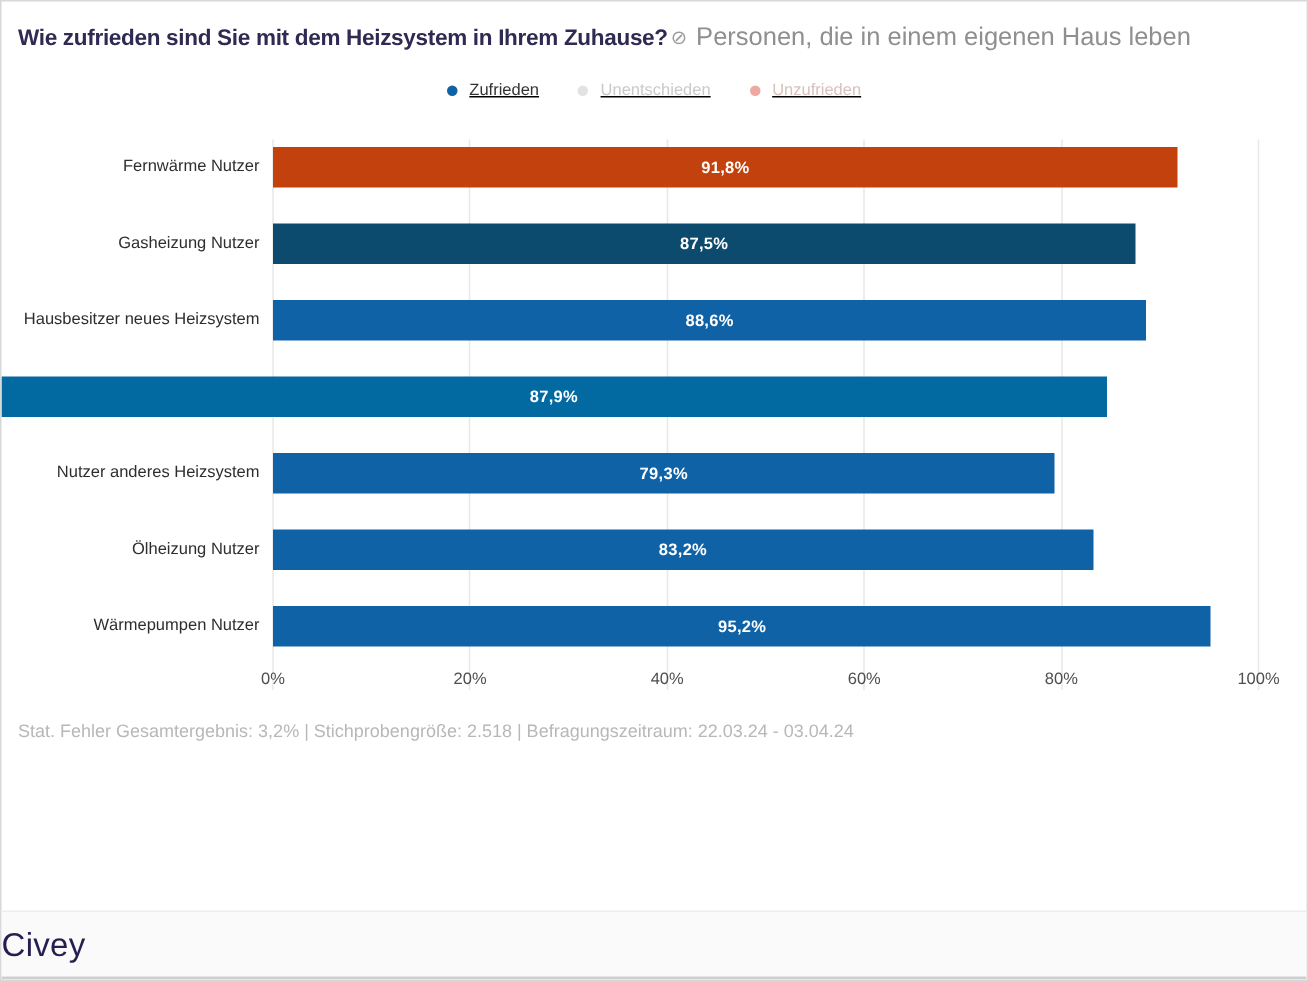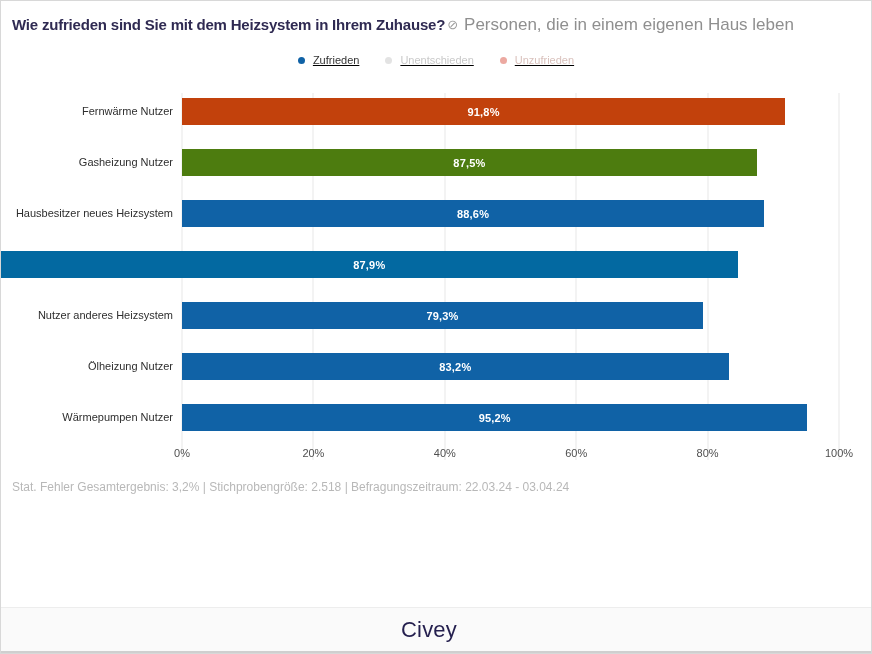--- a/index.html
+++ b/index.html
@@ -29,21 +29,21 @@
   }
   .row-track { flex:1; margin-right:32px; height:27px; position:relative; }
   .bar { position:absolute; left:0; top:0; height:100%; display:flex; align-items:center; justify-content:center; }
   .bar-value { color:#ffffff; font-size:11px; font-weight:bold; letter-spacing:0.2px; }
   .ticks { position:relative; margin:4px 32px 0 181px; height:15px; z-index:1; }
   .tick { position:absolute; transform:translateX(-50%); font-size:11px; color:#4f4f4f; }
   .footnote { margin:18px 0 0 11px; font-size:12px; color:#b8b8b8; }
   .brand-bar {
     position:absolute; left:0; right:0; bottom:0; height:46px;
     background:#fafafa; border-top:1px solid #ededed; border-bottom:2px solid #cfcfcf;
-    display:flex; align-items:center; justify-content:center; padding-right:14px;
+    display:flex; align-items:center; justify-content:flex-start; padding-right:14px;
   }
   .brand-logo { font-size:22px; color:#241f4e; letter-spacing:0.2px; }
 </style>
 </head>
 <body>
 
 <div class="header">
   <span class="title">Wie zufrieden sind Sie mit dem Heizsystem in Ihrem Zuhause?</span>
   <span class="title-icon">⊘</span>
   <span class="subtitle">Personen, die in einem eigenen Haus leben</span>
@@ -78,21 +78,21 @@
         <div class="row-label">Fernwärme Nutzer</div>
         <div class="row-track">
           <div class="bar" style="width: 91.8%; background: #c2410c;">
             <span class="bar-value">91,8%</span>
           </div>
         </div>
       </div>
       <div class="row">
         <div class="row-label">Gasheizung Nutzer</div>
         <div class="row-track">
-          <div class="bar" style="width: 87.5%; background: #4d7c0f; align-items: center;">
+          <div class="bar" style="width: 87.5%; background: #0c4a6e; align-items: center;">
             <span class="bar-value">87,5%</span>
           </div>
         </div>
       </div>
       <div class="row">
         <div class="row-label">Hausbesitzer neues Heizsystem</div>
         <div class="row-track">
           <div class="bar" style="width: 88.6%; background: rgb(16, 98, 166);">
             <span class="bar-value">88,6%</span>
           </div>

